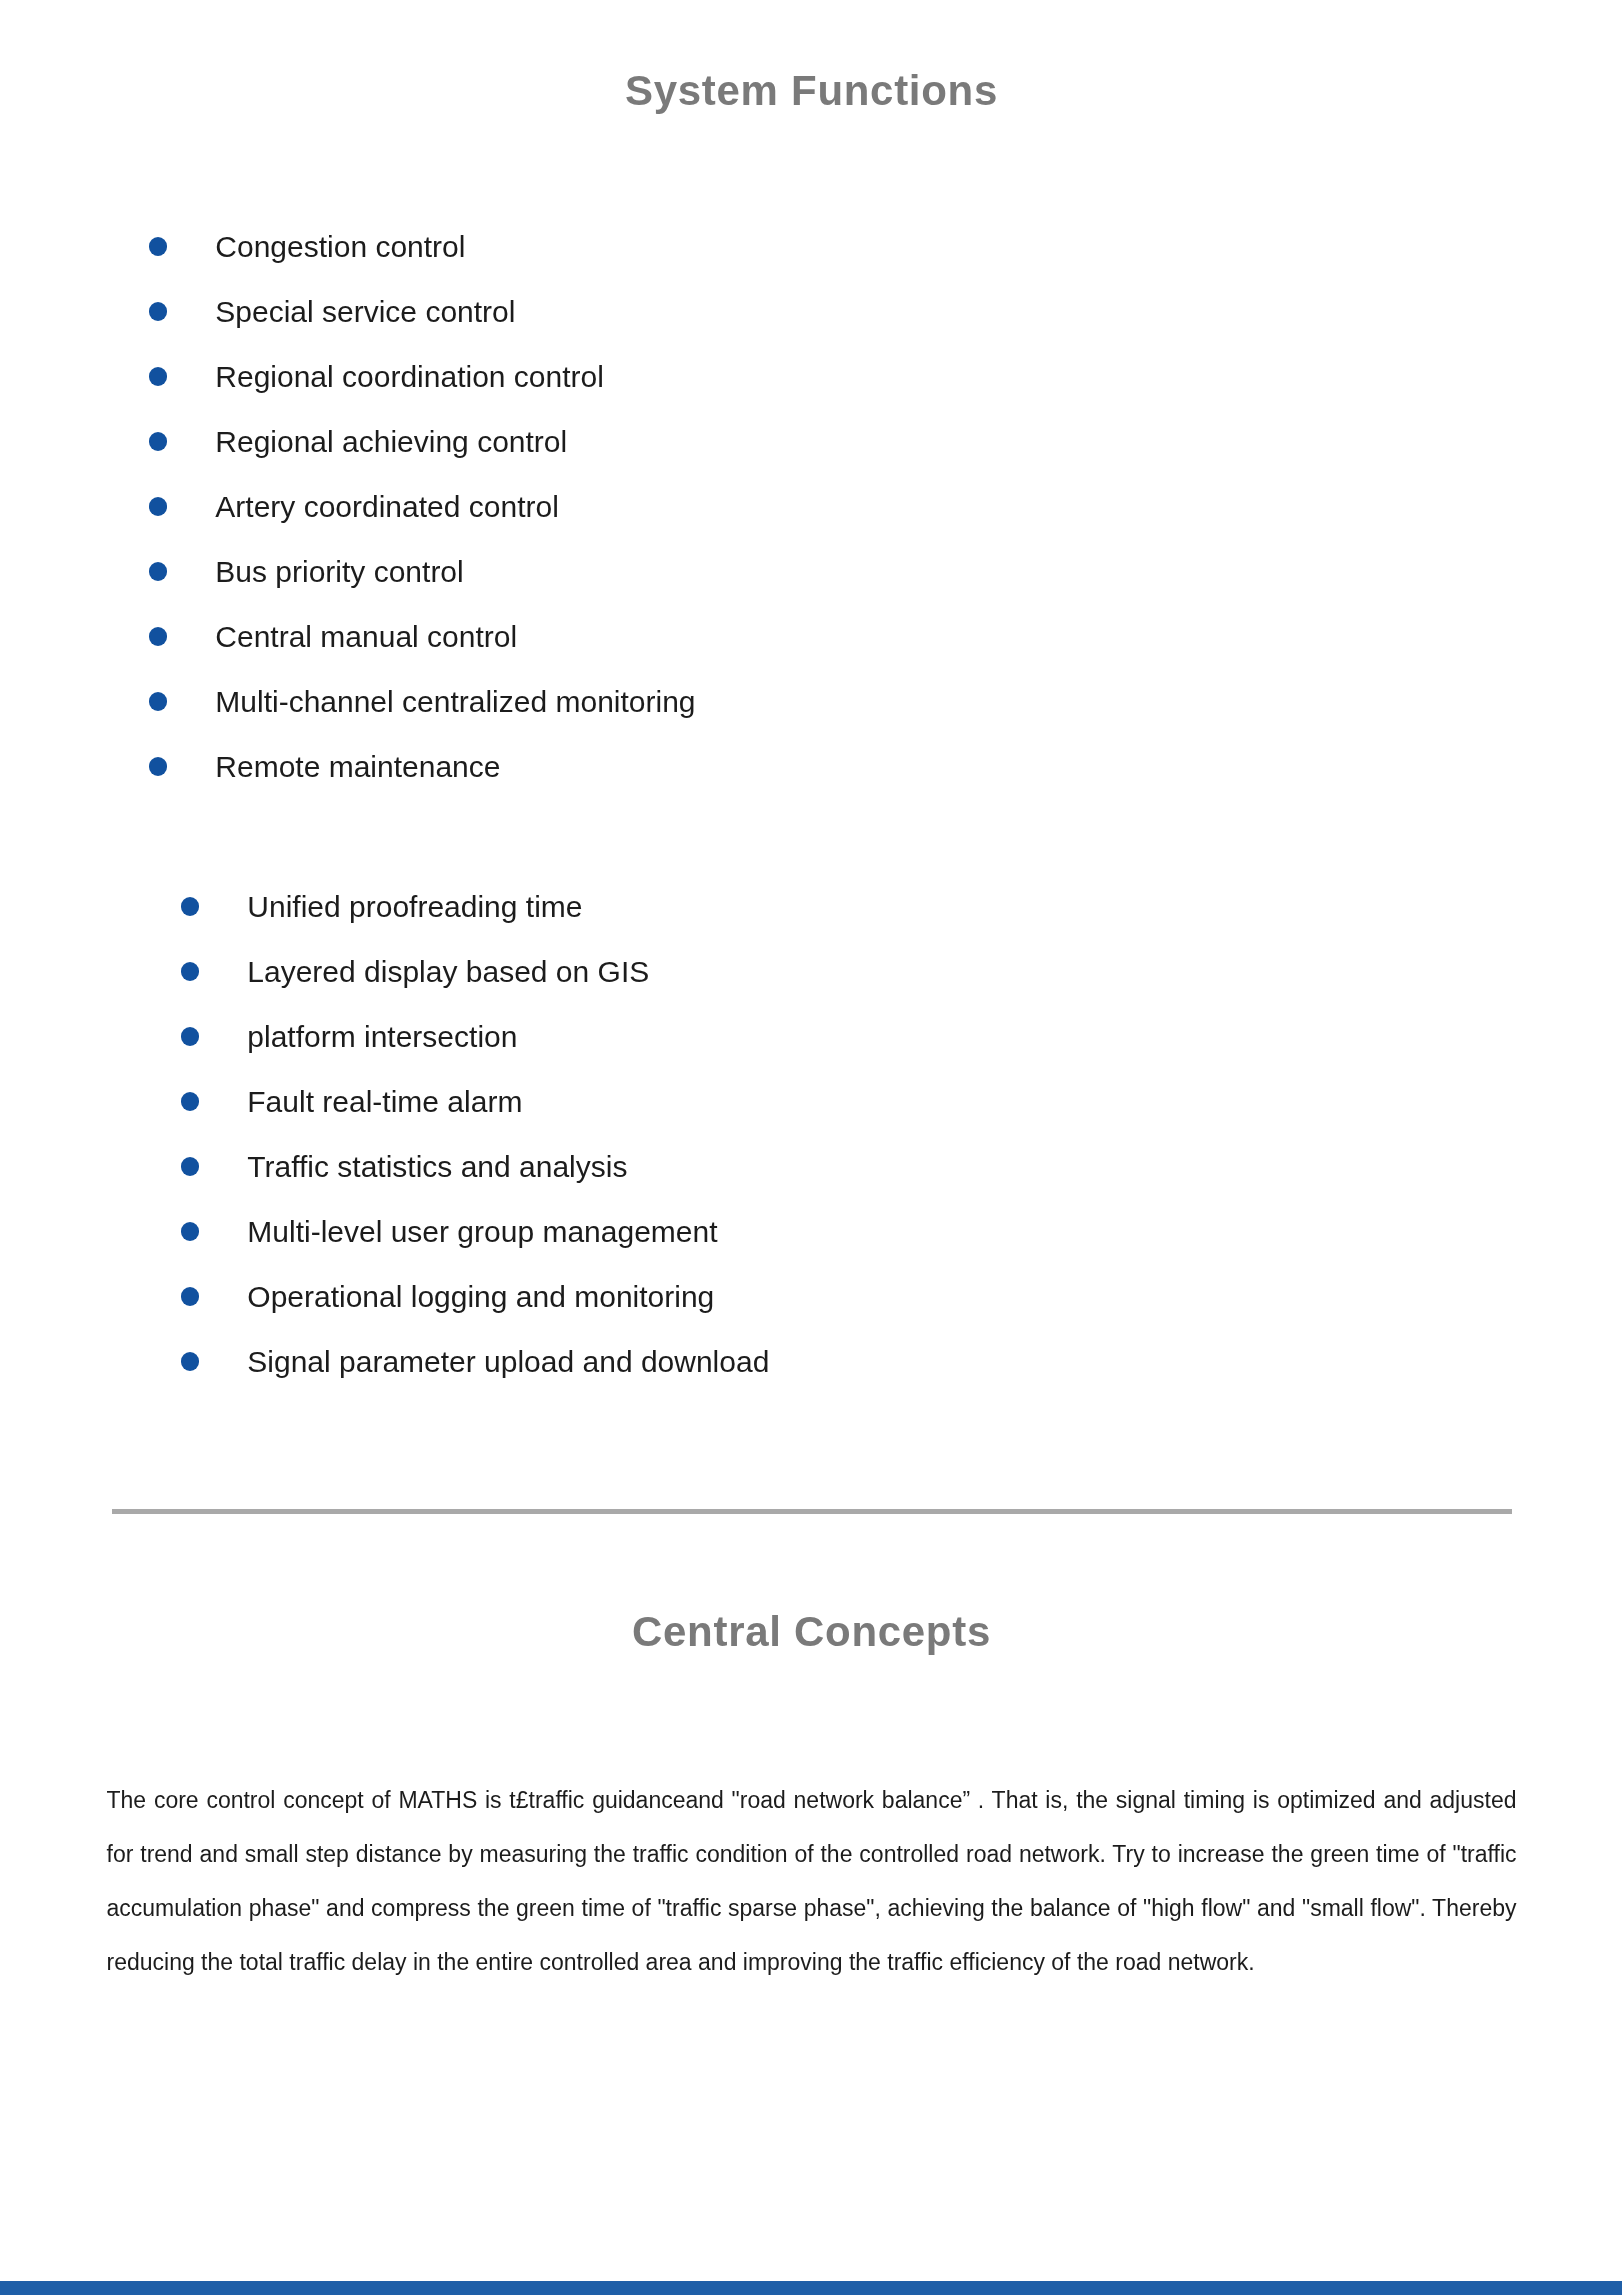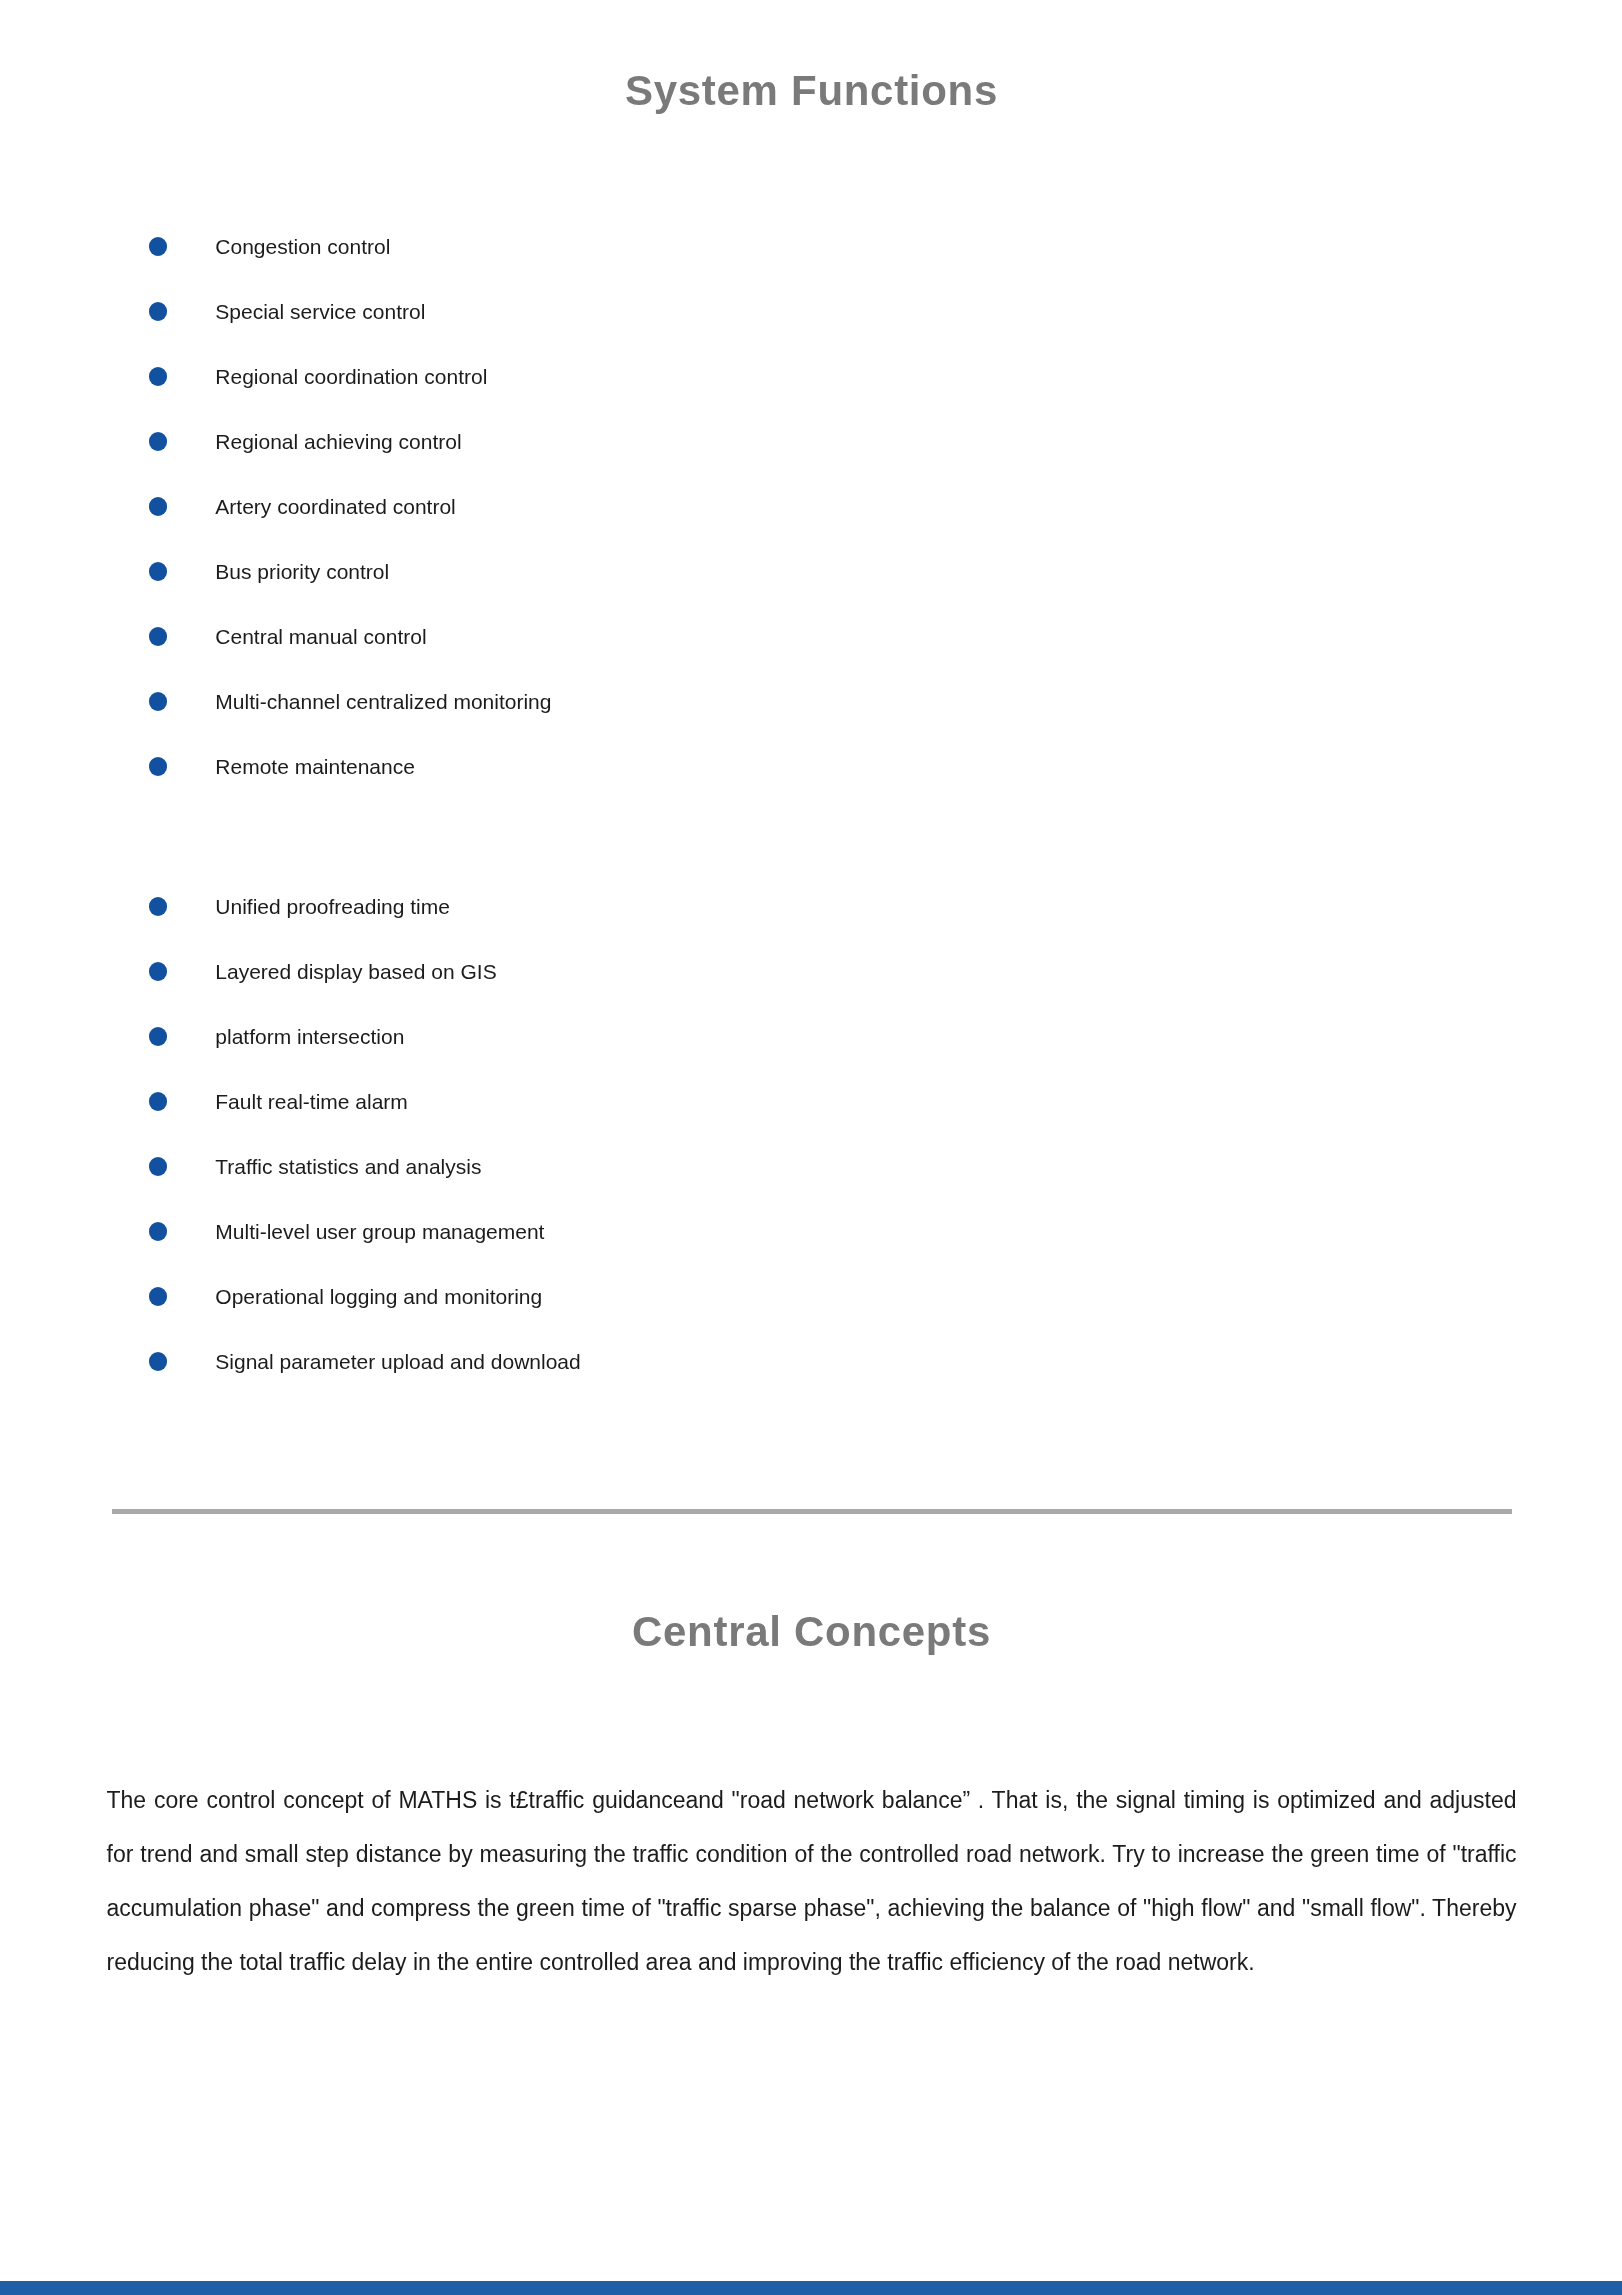--- a/index.html
+++ b/index.html
@@ -17,36 +17,36 @@
   }
   .section-title {
     text-align: center;
     color: var(--title-gray, #7a7a7a);
     font-size: 42px;
     line-height: 52px;
     font-weight: 700;
     letter-spacing: 0.7px;
   }
   .bullet-list { margin-top: 97px; }
-  .bullet-list.secondary { margin-top: 75px; }
+  .bullet-list.secondary { margin-top: 75px; padding-left: 32px; }
   .list-item {
     height: 65px;
     display: flex;
     align-items: center;
     padding-left: 149px;
   }
   .bullet {
     width: 18.3px; height: 18.3px;
     border-radius: 50%;
     background: var(--bullet-blue, #11519f);
     flex: 0 0 auto;
     margin-right: 48px;
   }
   .item-label {
-    font-size: 21px;
+    font-size: 30px;
     color: var(--text-black, #1c1c1c);
     white-space: nowrap;
   }
   .divider {
     height: 5.2px;
     width: 1400px;
     margin: 115px auto 0 auto;
     background: var(--divider-gray, #a9a9a9);
     border: none;
   }

